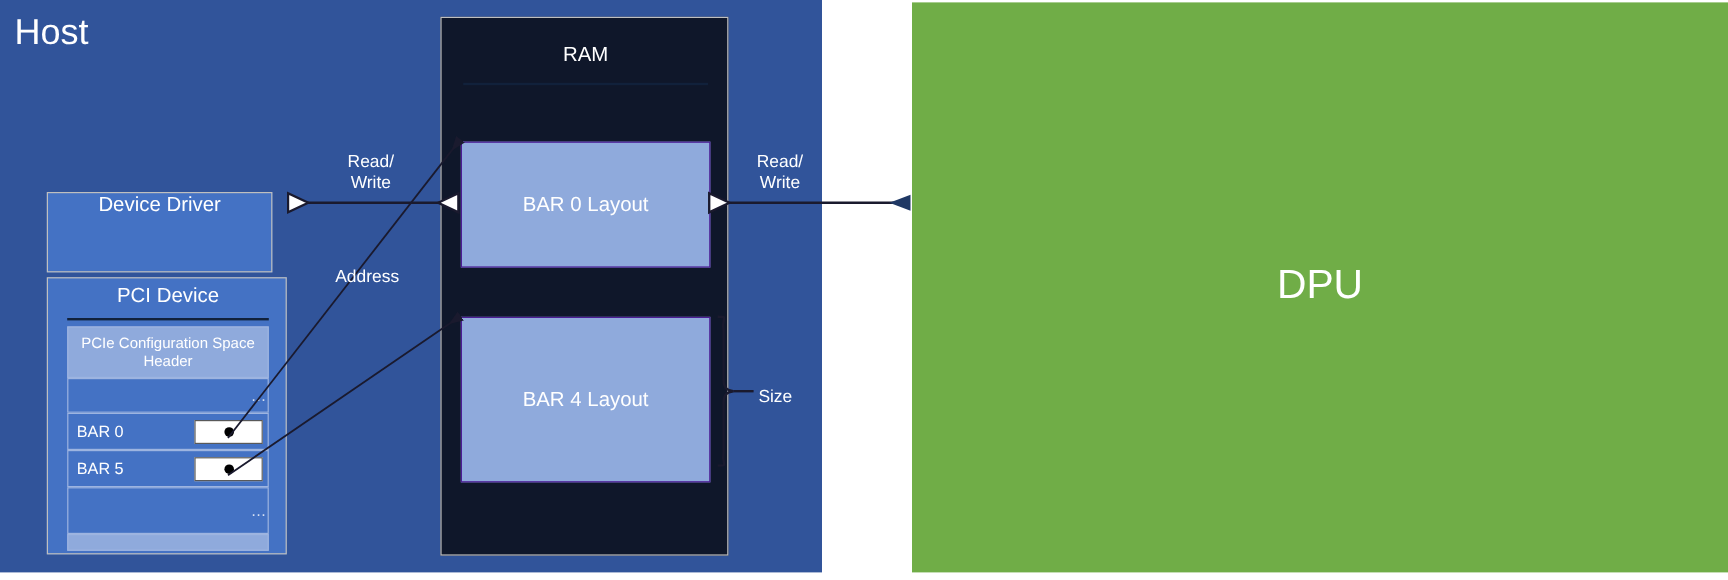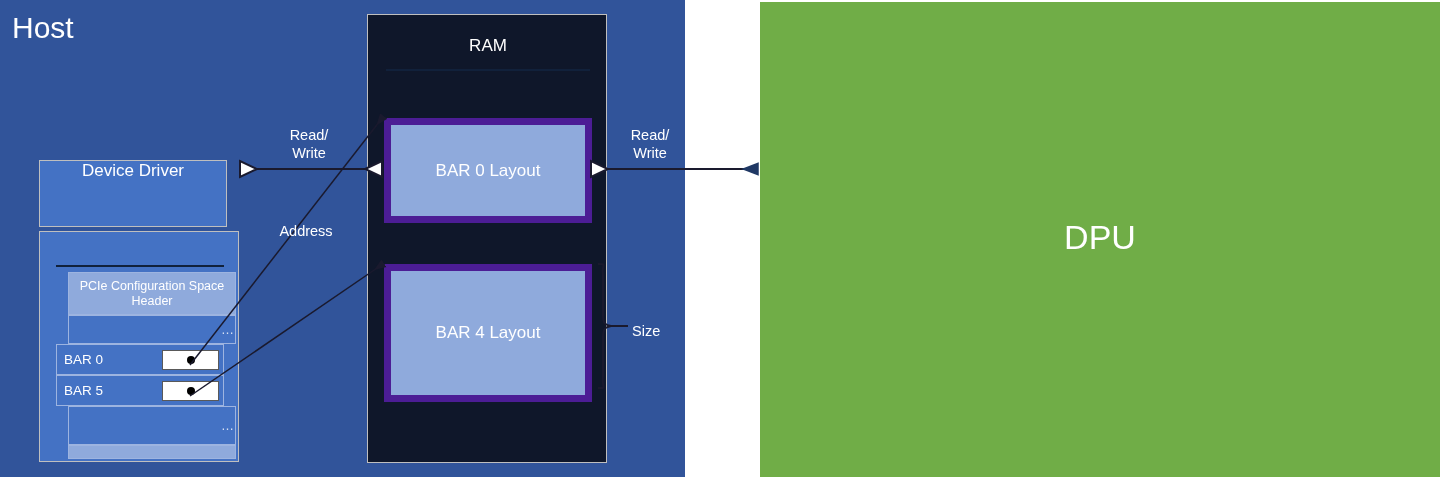--- a/index.html
+++ b/index.html
@@ -113,21 +113,21 @@
     display: flex;
     align-items: center;
   }
   .pci-row.light { background: #8FAADC; }
   .pci-row.mid   { background: #4472C4; }
   .pci-row .rowlabel {
     font-size: 12.5px;
     color: #ffffff;
     line-height: 1.15;
   }
-  .pci-row.center { justify-content: flex-end; text-align: center; margin-left: 12px; }
+  .pci-row.center { justify-content: flex-end; text-align: center; }
   .pci-row.left .rowlabel { padding-left: 7px; font-size: 13.5px; }
   .dots {
     font-size: 13px;
     color: #D6E0F3;
     letter-spacing: 1px;
   }
   .ptr-box {
     position: absolute;
     right: 4px;
     top: 50%;
@@ -176,21 +176,21 @@
     top: 54px;
     width: 204px;
     height: 2px;
     background: #11213B;
   }
   .bar-layout {
     position: absolute;
     left: 16px;
     width: 208px;
     background: #8FAADC;
-    border: 7px solid #4c1d95;
+    border: 1px solid #4c1d95;
     box-sizing: border-box;
     display: flex;
     align-items: center;
     justify-content: center;
   }
   .bar-layout .lbl {
     font-size: 17px;
     color: #ffffff;
   }
   #bar0-layout { top: 103px; height: 105px; }
@@ -230,20 +230,21 @@
 
   <div id="dpu-panel">
     <div id="dpu-title">DPU</div>
   </div>
 
   <div id="device-driver">
     <span class="lbl">Device Driver</span>
   </div>
 
   <div id="pci-device">
+    <div id="pci-title">PCI Device</div>
     <div id="pci-title-rule"></div>
 
     <div class="pci-row light center" style="top:40px; height:43px;">
       <span class="rowlabel">PCIe Configuration
 Space Header</span>
     </div>
 
     <div class="pci-row mid center" style="top:83px; height:29px;">
       <span class="dots">…</span>
     </div>

